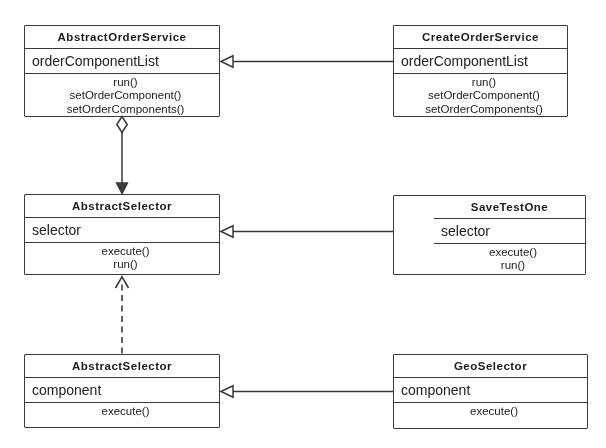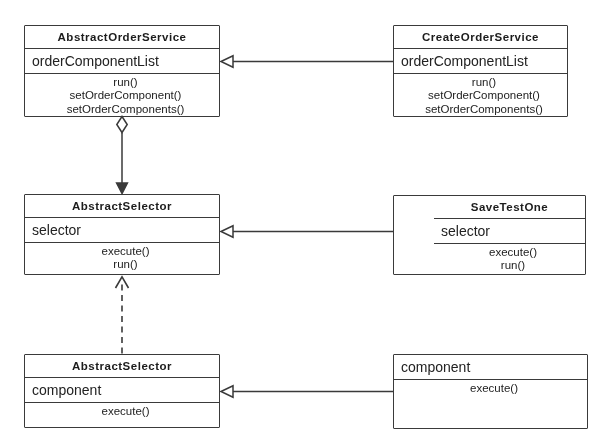--- a/index.html
+++ b/index.html
@@ -110,20 +110,21 @@
     <div class="uml-title">AbstractSelector</div>
     <div class="uml-attrs">
       <div class="uml-attr-line">component</div>
     </div>
     <div class="uml-methods">
       <div class="uml-method-line">execute()</div>
     </div>
   </div>
 
   <div class="uml-class" style="left:393px;top:354px;width:195px;height:75px;">
+    <div class="uml-title">GeoSelector</div>
     <div class="uml-attrs">
       <div class="uml-attr-line">component</div>
     </div>
     <div class="uml-methods">
       <div class="uml-method-line">execute()</div>
     </div>
   </div>
 
   <svg id="connector-layer" viewBox="0 0 606 448" xmlns="http://www.w3.org/2000/svg">
 

